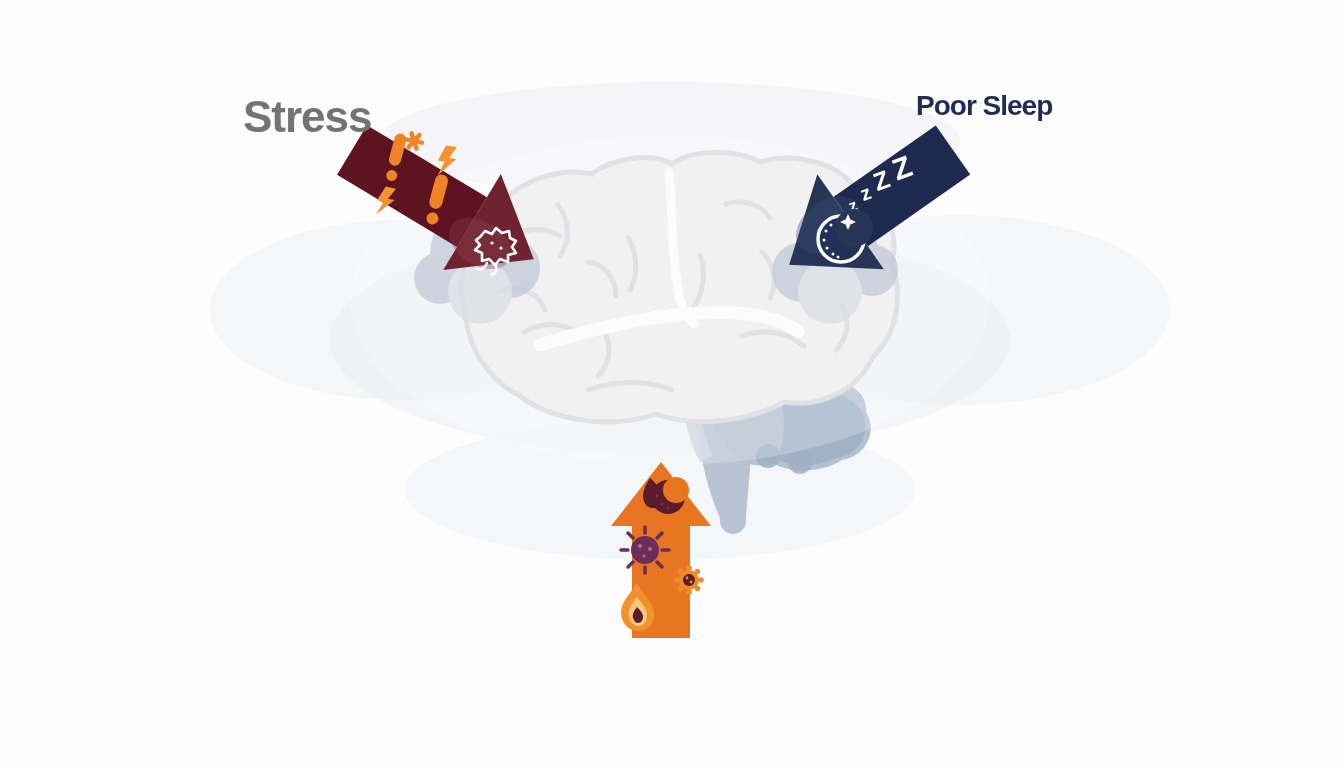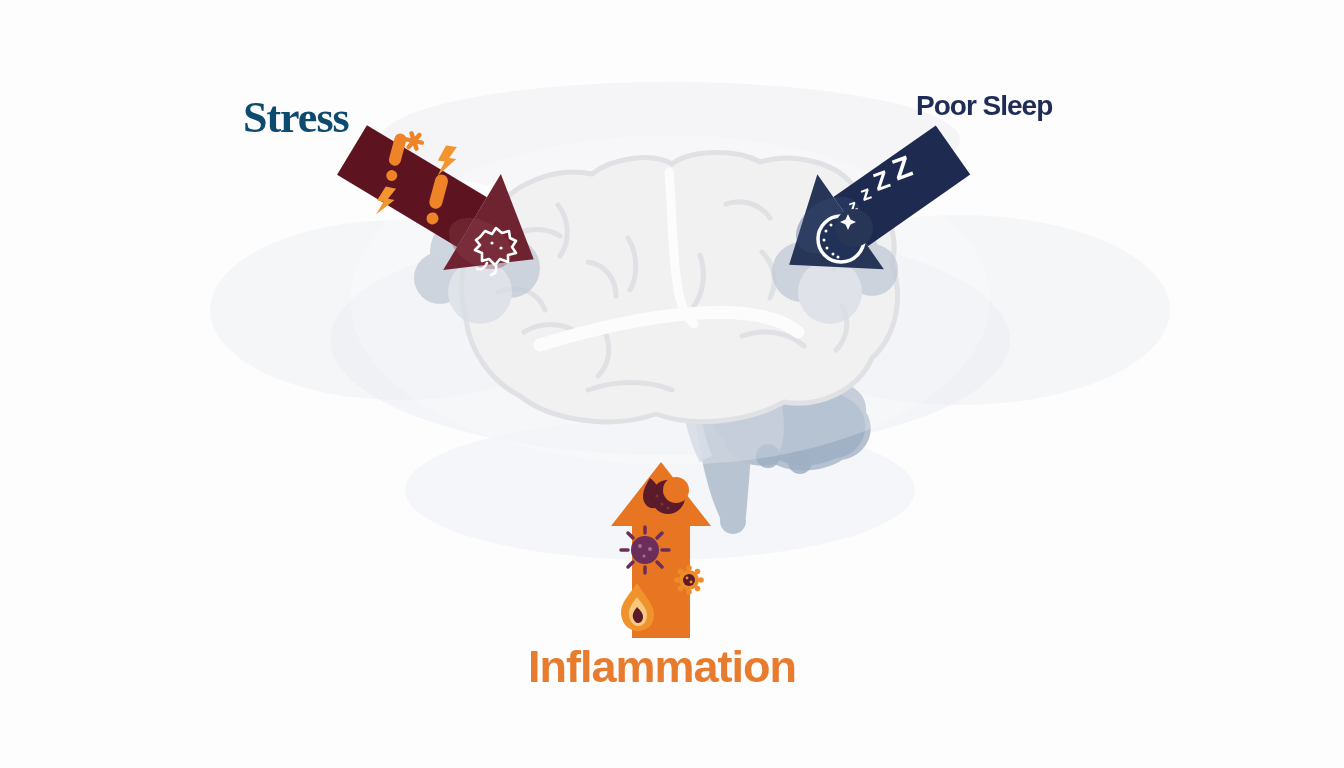--- a/index.html
+++ b/index.html
@@ -2,21 +2,21 @@
 <html><head>
 <meta charset="utf-8">
 <style>
   html,body{margin:0;padding:0;background:#ffffff;}
   .stage{
     position:relative;width:1344px;height:768px;overflow:hidden;
     background:#fdfdfe;font-family:"Liberation Sans",sans-serif;
   }
   .stage svg{position:absolute;left:0;top:0;}
   .label{position:absolute;font-weight:700;letter-spacing:-1px;white-space:nowrap;}
-  .label-stress{left:243px;top:92px;font-size:44px;color:#0c4a6e;font-family:Liberation Serif, serif;}
+  .label-stress{left:243px;top:92px;font-size:44px;color:#737373;}
   .label-sleep{left:916px;top:90px;font-size:28px;color:#1f2c55;}
   .label-inflammation{left:528px;top:641px;font-size:45px;color:#e87c2e;}
   .zglyph{font-family:"Liberation Sans",sans-serif;font-weight:700;fill:#ffffff;}
 </style>
 </head>
 <body>
 
 <div class="stage">
 
   <svg width="1344" height="768" viewBox="0 0 1344 768">
@@ -202,15 +202,14 @@
       <g>
         <path d="M 637 583 C 630 594 620 603 621 614 C 622 625 630 631 638 631 C 648 631 654 624 654 615 C 654 604 644 595 637 583 Z" fill="#f0932d"></path>
         <path d="M 637 597 C 632 604 628 609 629 616 C 630 622 634 626 638 626 C 644 626 647 621 647 615 C 647 608 641 603 637 597 Z" fill="#f8c87f"></path>
         <path d="M 637 607 C 634 611 632 614 633 618 C 634 621 636 623 638 623 C 641 623 643 620 643 617 C 643 613 640 610 637 607 Z" fill="#5c1b2b"></path>
       </g>
     </g>
   </svg>
 
   <div class="label label-stress">Stress</div>
   <div class="label label-sleep">Poor Sleep</div>
-  <div class="label label-inflammation">Inflammation</div>
 
 </div>
 
 </body></html>

